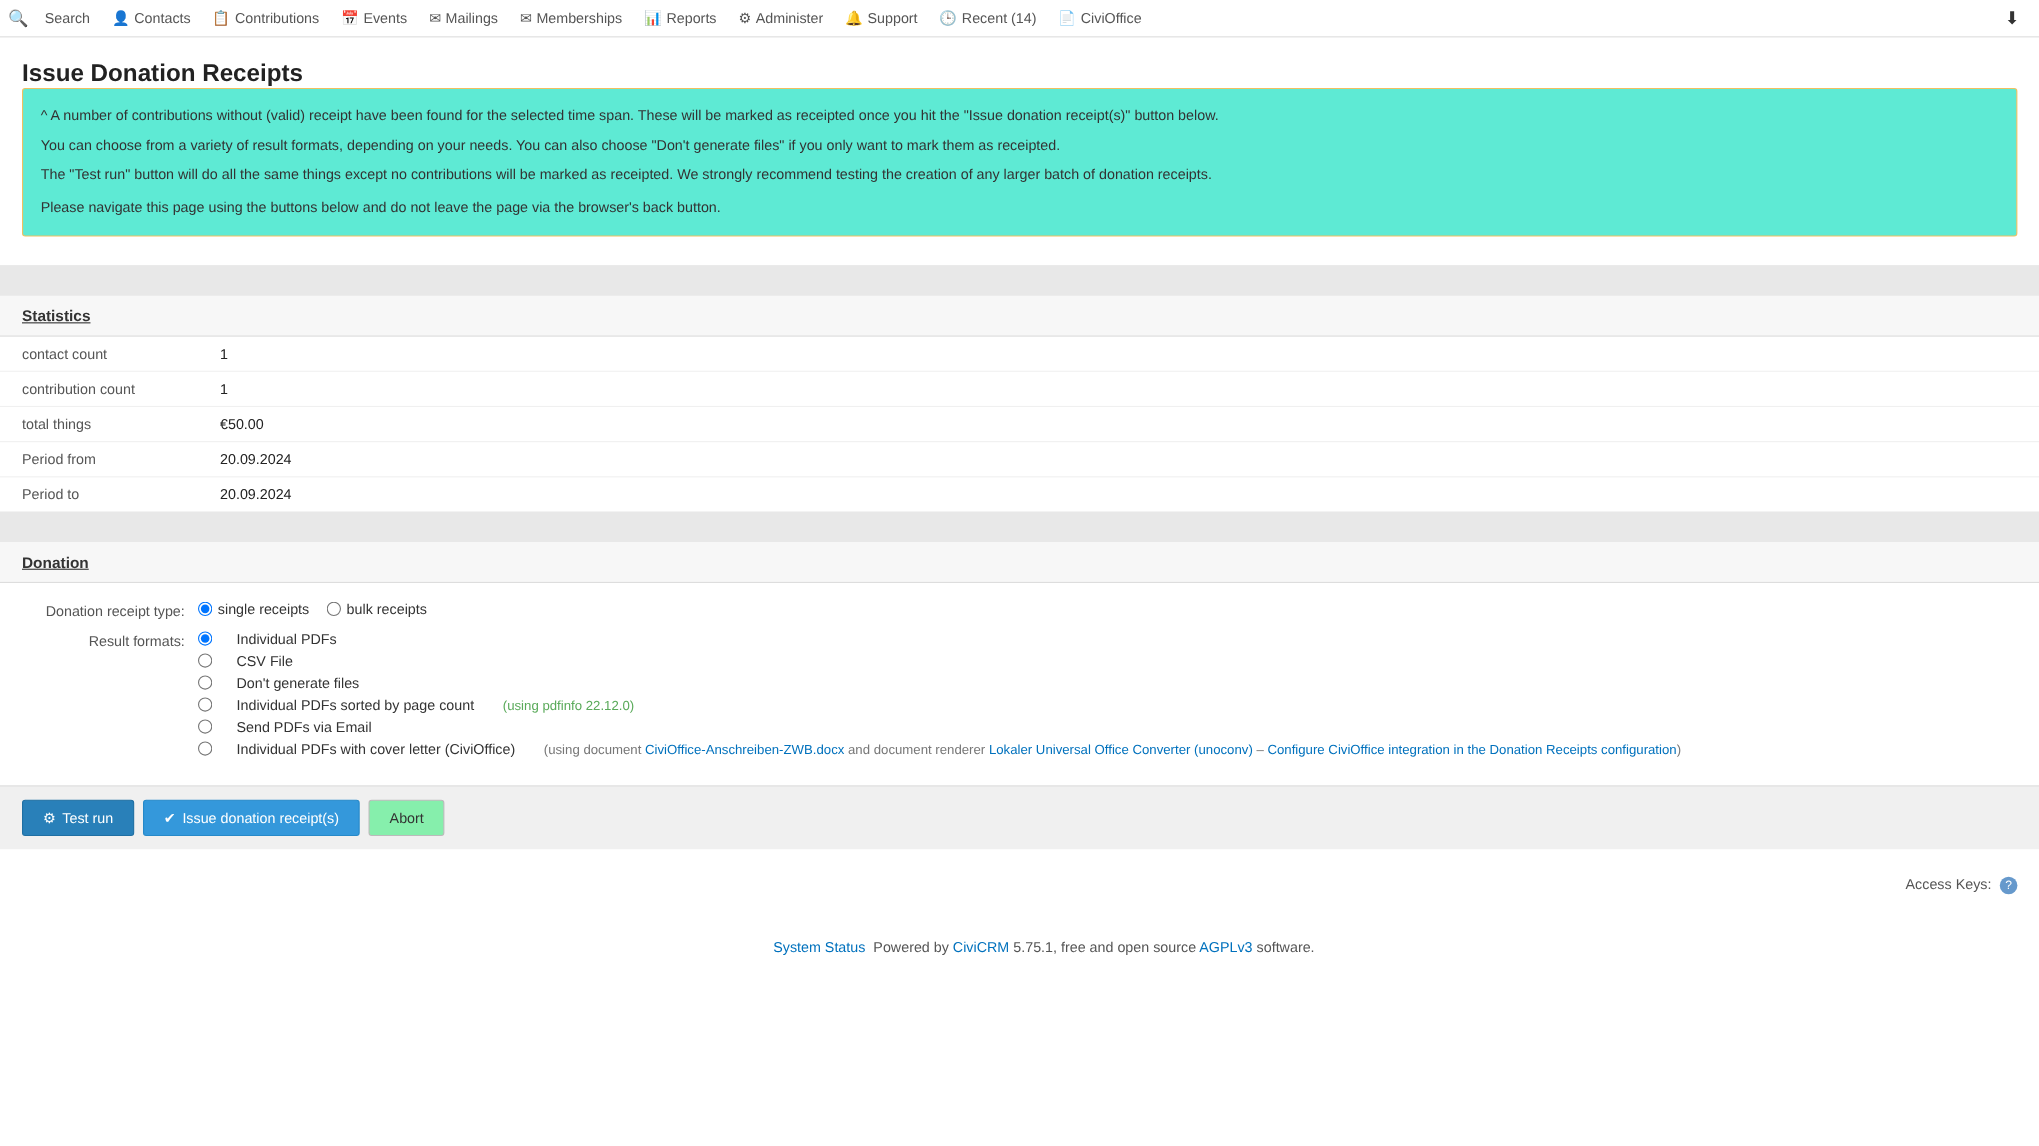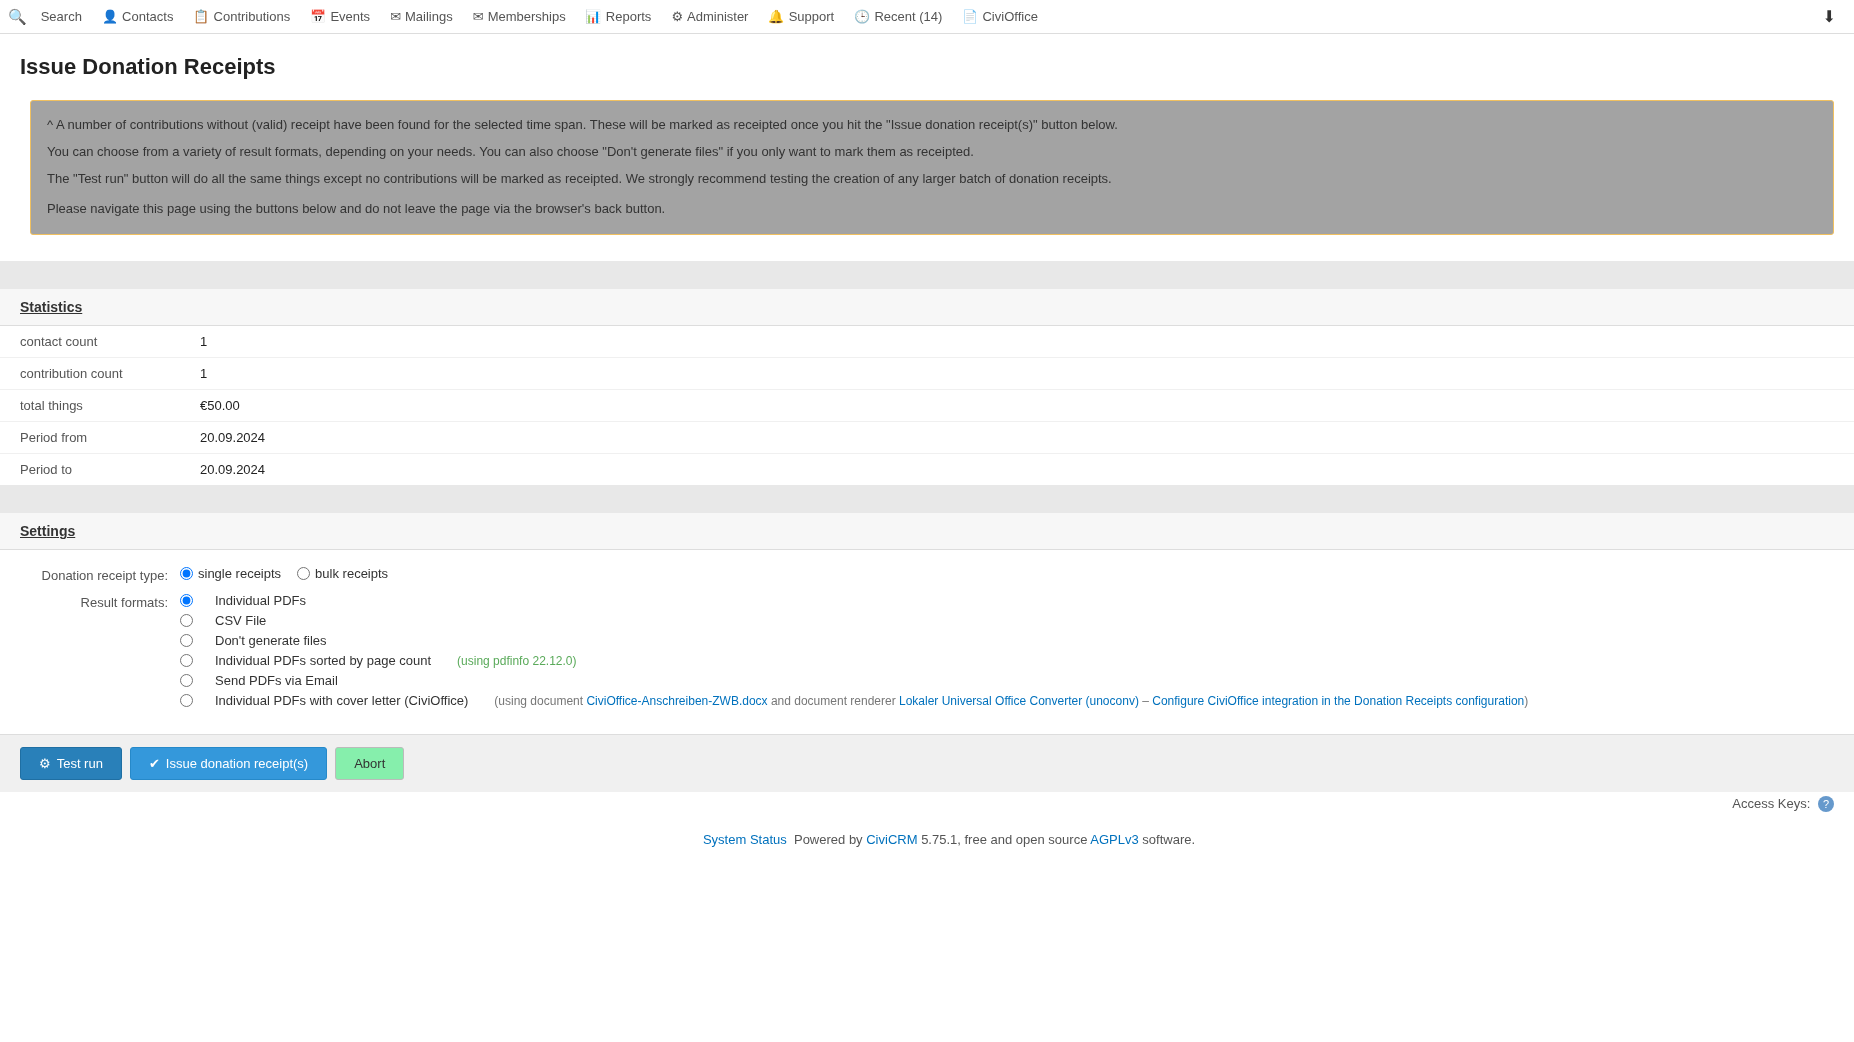--- a/index.html
+++ b/index.html
@@ -24,33 +24,32 @@
       cursor: pointer;
       font-size: 13px;
       color: #555;
       text-decoration: none;
       white-space: nowrap;
     }
     .nav-download { margin-left: auto; }
 
     
     .page-content { padding: 20px 20px 10px 20px; }
-    .page-title { font-size: 22px; font-weight: bold; color: #222; margin-bottom: 20px; }
+    .page-title { font-size: 22px; font-weight: bold; color: #222; }
 
     
     .info-box {
-      background: #a3a3a3;
+      background: #5eead4;
       border: 1px solid #f0c060;
       border-radius: 3px;
       padding: 14px 16px;
       margin-bottom: 16px;
       font-size: 13px;
       line-height: 1.6;
       color: #333;
-      margin-left: 10px;
     }
 
     
     .section-divider {
       background: #e8e8e8;
       height: 28px;
       margin: 0 -20px;
       margin-bottom: 0;
     }
 
@@ -149,21 +148,21 @@
       border-color: #2689c9;
     }
     .btn-default {
       background: #86efac;
       color: #333;
       border-color: #bbb;
     }
 
     
     .footer-bar {
-      padding: 4px 20px;
+      padding: 24px 20px;
       text-align: right;
       font-size: 13px;
       color: #555;
     }
     .footer-bar .help-icon {
       display: inline-block;
       width: 16px;
       height: 16px;
       background: #6699cc;
       color: #fff;
@@ -276,21 +275,21 @@
               <td>Period to</td>
               <td>20.09.2024</td>
             </tr>
           </tbody>
       </table>
     </div>
 
     <div class="section-divider"></div>
 
     <div class="section settings-section">
-      <div class="section-header">Settings</div>
+      <div class="section-header">Donation</div>
       <div class="settings-inner">
 
         <div class="form-row">
           <div class="form-label">Donation receipt type:</div>
           <div class="form-control">
             <div class="radio-row">
               <label class="radio-option">
                 <input type="radio" name="receipt_type" value="single" checked="" style="">
                 <span>single receipts</span>
               </label>

